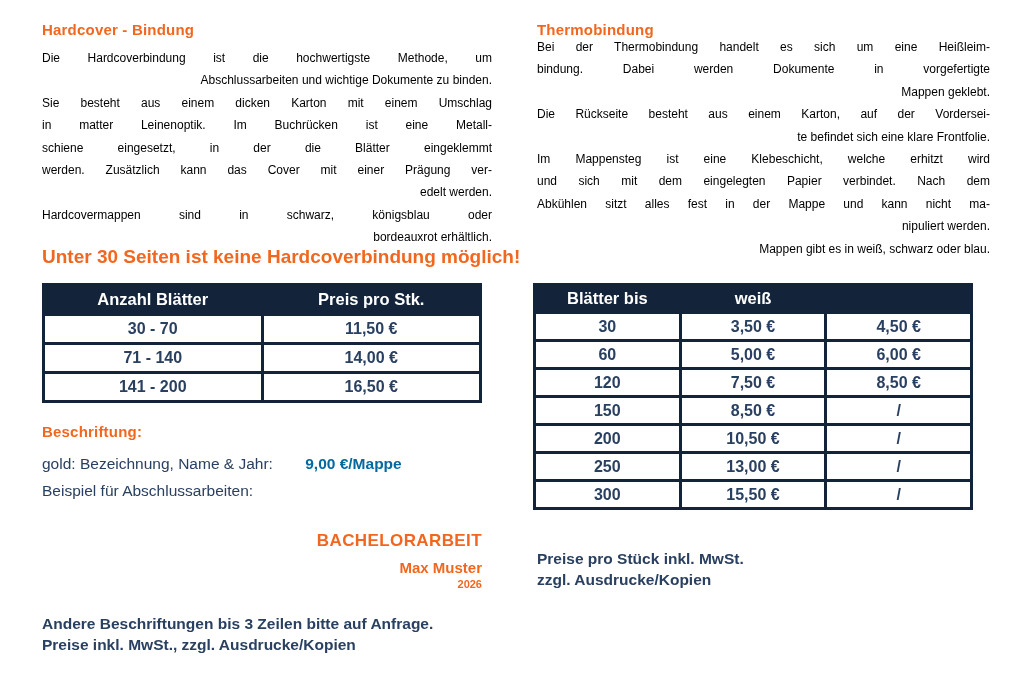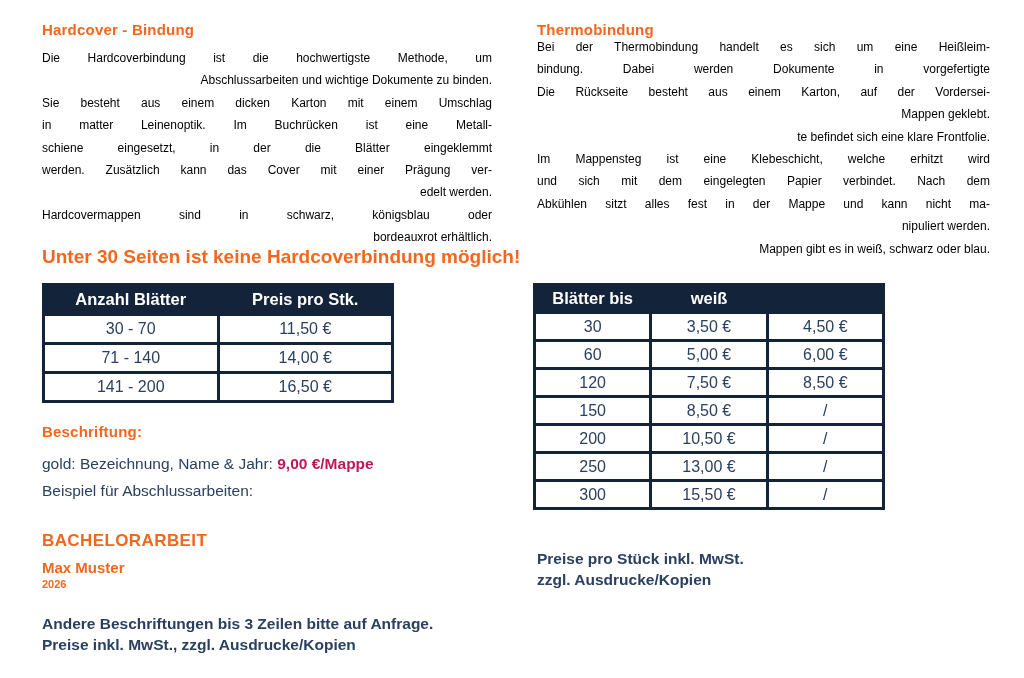--- a/index.html
+++ b/index.html
@@ -14,38 +14,38 @@
     font-size:15px; font-weight:700; color:#f2671f; letter-spacing:0.2px;
   }
 
   .para { font-size:12px; font-weight:500; line-height:22.4px; color:#000000; }
   .para .line { white-space:nowrap;text-align:right; }
   .para .line.j { white-space:normal; text-align:justify; text-align-last:justify; }
 
   .warning { font-size:19px; font-weight:700; color:#f2671f; white-space:nowrap; }
 
   table.price {
-    border-collapse:collapse; table-layout:fixed; width:352px;
+    border-collapse:collapse; table-layout:fixed; width:440px;
     font-size:16px;
   }
   table.price th, table.price td {
     border:3px solid #13233a; text-align:center; vertical-align:middle; padding:0;
   }
   table.price th {
     background:#13233a; color:#ffffff; font-weight:700; font-size:16.5px; height:30px;
   }
-  table.price td { color:#2a4060; font-weight:400; height:29px; }
+  table.price td { color:#2a4060; font-weight:700; height:29px; }
   #hc-table td { height:29px; }
   #tb-table th { height:28px; }
   #tb-table td { height:28px; }
 
   .besch-line { font-size:15.5px; font-weight:500; line-height:27px; white-space:nowrap; }
-  .price-highlight { color:#be185d; font-weight:700; }
+  .price-highlight { color:#0369a1; font-weight:700;margin-left:28px; }
 
-  .example { width:440px; text-align:left; color:#f2671f; }
+  .example { width:440px; text-align:right; color:#f2671f; }
   .example-title { font-size:17px; font-weight:700; letter-spacing:0.4px; }
   .example-name { font-size:15px; font-weight:600; margin-top:8px; }
   .example-year { font-size:11px; font-weight:600; margin-top:2px; }
 
   .notes { font-size:15.5px; font-weight:700; line-height:21px; color:#2a4060; white-space:nowrap; }
 </style>
 </head>
 <body>
 
 <div class="page">
@@ -105,22 +105,22 @@
   <div class="abs notes" style="left:42px; top:613px;">
     <div>Andere Beschriftungen bis 3 Zeilen bitte auf Anfrage.</div>
     <div>Preise inkl. MwSt., zzgl. Ausdrucke/Kopien</div>
   </div>
 
   <div class="abs section-title" style="left:537px; top:21px;">Thermobindung</div>
 
   <div class="abs para" style="left:537px; top:36px; width:453px;">
       <div class="line j">Bei der Thermobindung handelt es sich um eine Heißleim-</div>
       <div class="line j">bindung. Dabei werden Dokumente in vorgefertigte</div>
+      <div class="line">Mappen geklebt.</div>
       <div class="line j">Die Rückseite besteht aus einem Karton, auf der Vordersei-</div>
-      <div class="line">Mappen geklebt.</div>
       <div class="line">te befindet sich eine klare Frontfolie.</div>
       <div class="line j">Im Mappensteg ist eine Klebeschicht, welche erhitzt wird</div>
       <div class="line j">und sich mit dem eingelegten Papier verbindet. Nach dem</div>
       <div class="line j">Abkühlen sitzt alles fest in der Mappe und kann nicht ma-</div>
       <div class="line">nipuliert werden.</div>
       <div class="line">Mappen gibt es in weiß, schwarz oder blau.</div>
     </div>
 
   <table class="price abs" id="tb-table" style="left:533px; top:283px;">
       <thead>

